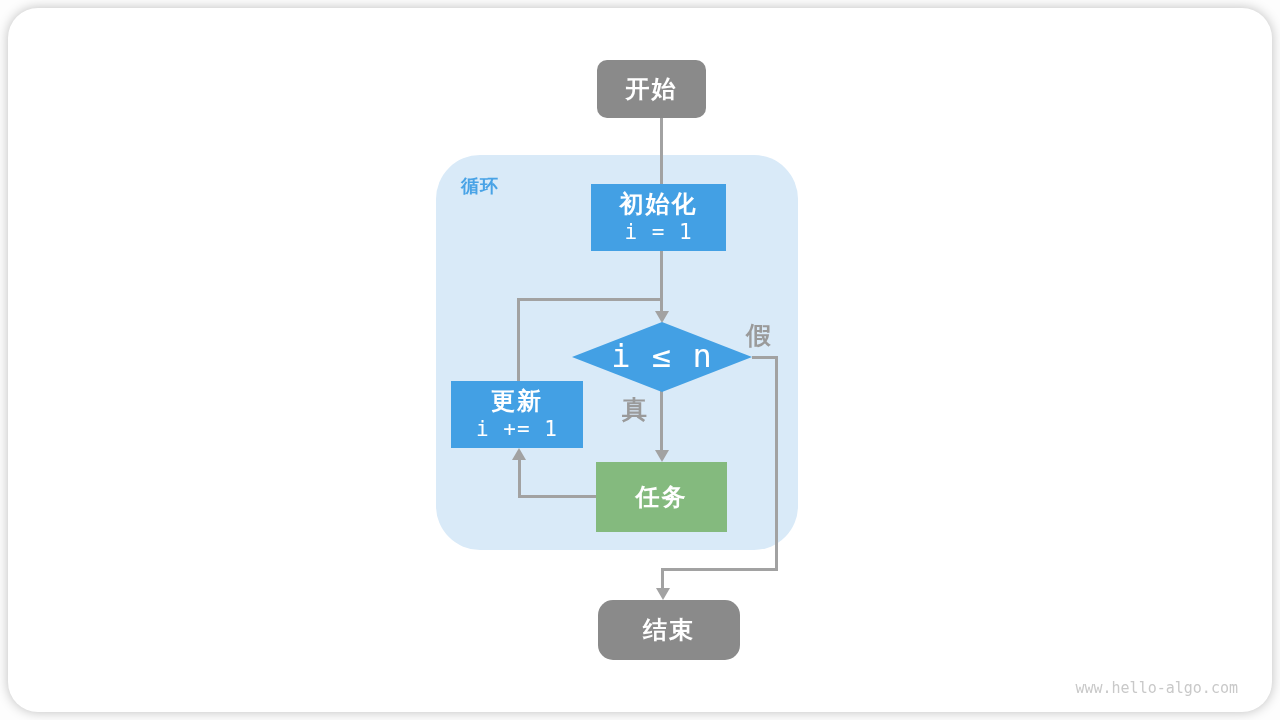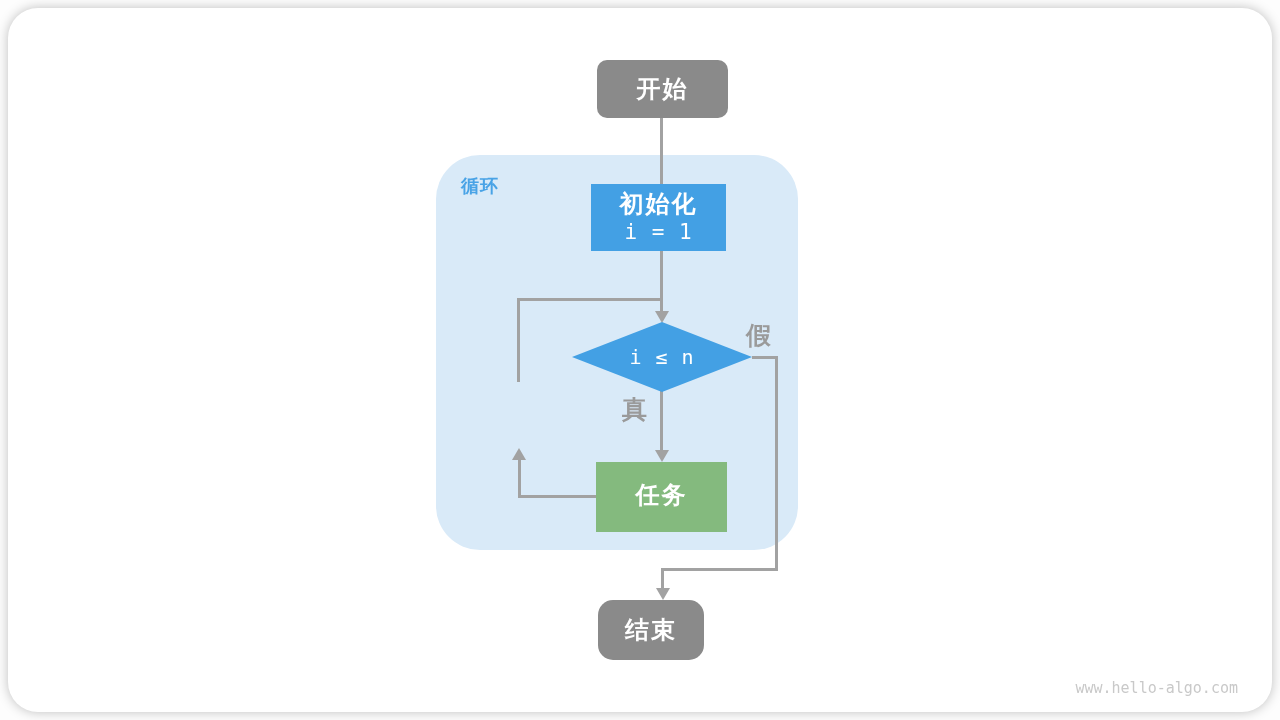--- a/index.html
+++ b/index.html
@@ -29,31 +29,31 @@
     position: absolute; z-index: 3;
     display: flex; flex-direction: column; align-items: center; justify-content: center;
     color: #ffffff; font-weight: bold; text-align: center;
   }
   .node .cn { font-size: 24px; line-height: 1.25; letter-spacing: 2px; }
   .node .code {
     font-family: "DejaVu Sans Mono", "Liberation Mono", monospace;
     font-size: 21px; font-weight: normal; line-height: 1.3; letter-spacing: 1px;
   }
 
-  .node-start { left: 589px; top: 52px;  width: 131px; height: 58px; background: var(--node-gray); border-radius: 10px; font-family: Liberation Serif, serif; }
-  .node-end   { left: 590px; top: 592px; width: 106px; height: 60px; background: var(--node-gray); border-radius: 15px; }
+  .node-start { left: 589px; top: 52px;  width: 109px; height: 58px; background: var(--node-gray); border-radius: 10px; font-family: Liberation Serif, serif; }
+  .node-end   { left: 590px; top: 592px; width: 142px; height: 60px; background: var(--node-gray); border-radius: 15px; }
   .node-init  { left: 583px; top: 176px; width: 135px; height: 67px; background: var(--node-blue); }
   .node-update{ left: 443px; top: 373px; width: 132px; height: 67px; background: var(--node-blue); }
-  .node-task  { left: 588px; top: 454px; width: 131px; height: 70px; background: var(--node-green); font-family: Liberation Mono, monospace; }
+  .node-task  { left: 588px; top: 454px; width: 131px; height: 70px; background: var(--node-green); }
 
   .node-condition {
     left: 564px; top: 314px; width: 180px; height: 70px; background: var(--node-blue);
     clip-path: polygon(50% 0, 100% 50%, 50% 100%, 0 50%);
   }
-  .node-condition .code { font-size: 20px; }
+  .node-condition .code { font-size: 32px; }
 
   
   .line { position: absolute; background: var(--line-gray); z-index: 2; }
 
   
   .arrow { position: absolute; width: 0; height: 0; z-index: 2; }
   .arrow-down { border-left: 7px solid transparent; border-right: 7px solid transparent; border-top: 12px solid var(--line-gray); }
   .arrow-up   { border-left: 7px solid transparent; border-right: 7px solid transparent; border-bottom: 12px solid var(--line-gray); }
 
   
@@ -107,20 +107,24 @@
 
     <div class="node node-init">
       <div class="cn">初始化</div>
       <div class="code">i = 1</div>
     </div>
 
     <div class="node node-condition">
       <div class="code">i ≤ n</div>
     </div>
 
+    <div class="node node-update">
+      <div class="cn">更新</div>
+      <div class="code">i += 1</div>
+    </div>
 
     <div class="node node-task">
       <div class="cn">任务</div>
     </div>
 
     <div class="node node-end">
       <div class="cn">结束</div>
     </div>
 
     <div class="watermark">www.hello-algo.com</div>

